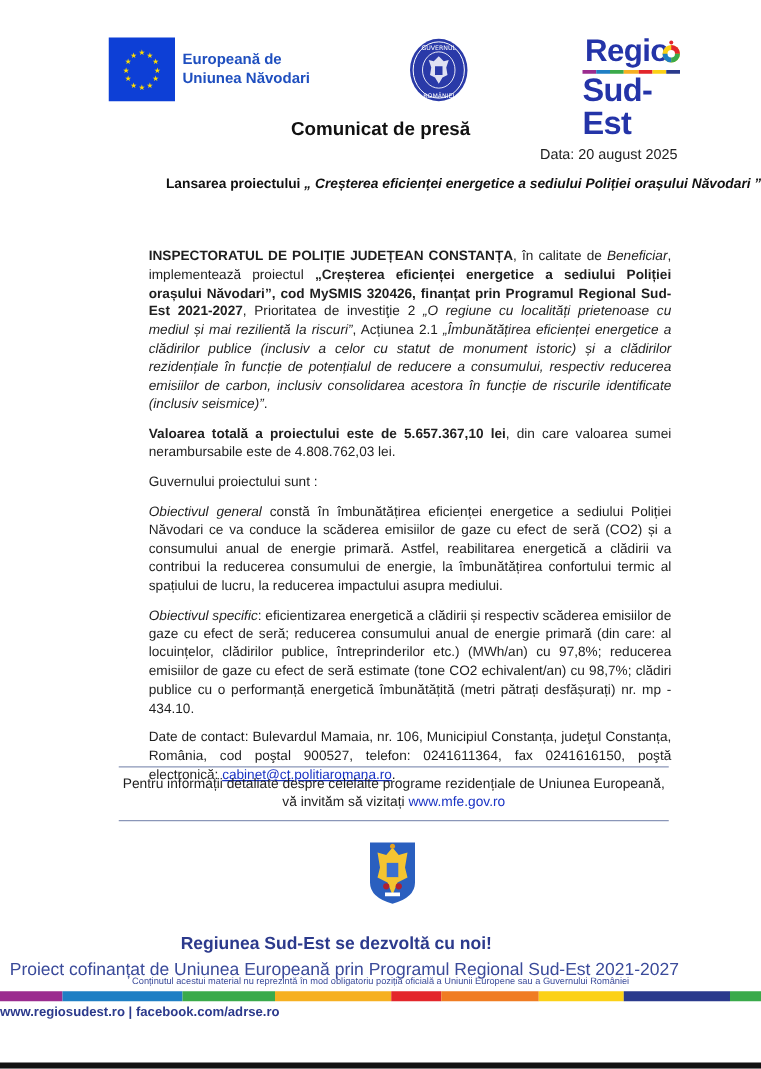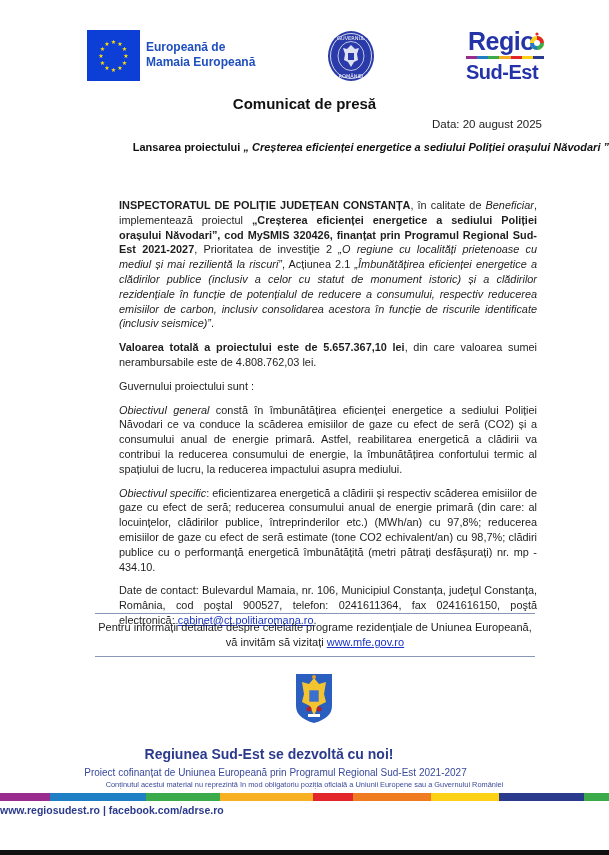--- a/index.html
+++ b/index.html
@@ -8,40 +8,40 @@
 
     .header { position: absolute; top: 0; left: 0; width: 609px; height: 100px; }
     .eu-flag { position: absolute; left: 87px; top: 30px; width: 53px; height: 51px; background: #0d3fd6; }
     .eu-flag svg { width: 100%; height: 100%; display: block; }
     .eu-text { position: absolute; left: 146px; top: 40px; color: #1f4fbf; font-weight: bold; font-size: 12px; line-height: 15px; }
     .gov-seal { position: absolute; left: 326px; top: 29px; width: 50px; height: 54px; }
     .regio-logo { position: absolute; left: 466px; top: 28px; width: 90px; height: 56px; }
     .regio-top { position: absolute; left: 2px; top: 0; font-size: 25px; font-weight: bold; color: #2434a8; letter-spacing: -0.5px; line-height: 26px; }
     .regio-bar { position: absolute; left: 0; top: 28px; width: 78px; height: 3px; display: flex; }
     .regio-bar span { flex: 1; height: 3px; }
-    .regio-bottom { position: absolute; left: 0; top: 31px; font-size: 20px; font-weight: bold; color: #2434a8; letter-spacing: -0.5px; line-height: 26px; }
+    .regio-bottom { position: absolute; left: 0; top: 31px; font-size: 26px; font-weight: bold; color: #2434a8; letter-spacing: -0.5px; line-height: 26px; }
 
     .title { position: absolute; top: 95px; left: 0; width: 609px; text-align: center; font-size: 15px; font-weight: bold; color: #111; }
     .date { position: absolute; top: 118px; left: 432px; font-size: 11.5px; color: #222; }
     .subtitle { position: absolute; top: 141px; left: 0; width: 609px; text-align: right; font-size: 11px; font-weight: bold; color: #111; }
     .subtitle i { font-style: italic; }
 
     .body { position: absolute; left: 73px; top: 198px; width: 464px; font-size: 10.9px; line-height: 14.8px; color: #1e1e1e; }
     .body p { text-align: justify; margin-bottom: 9px; margin-left: 46px; }
     .body b { font-weight: bold; }
     .body i { font-style: italic; }
     .body a { color: #1a33c4; text-decoration: underline; }
 
     .info-box { position: absolute; top: 613px; left: 95px; width: 440px; border-top: 1px solid #8a96b8; border-bottom: 1px solid #8a96b8; padding: 6px 0 6px; text-align: center; font-size: 11px; line-height: 15px; color: #1e1e1e; }
-    .info-box a { color: #1a33c4; text-decoration: underline; }
+    .info-box a { color: #1a33c4; }
 
     .crest { position: absolute; left: 294px; top: 672px; width: 40px; height: 52px; }
 
     .footer-title { position: absolute; top: 746px; left: 0; width: 538px; text-align: center; font-size: 14px; font-weight: bold; color: #2c3a8c; }
-    .footer-line1 { position: absolute; top: 767px; left: 0; width: 551px; text-align: center; font-size: 10px; color: #3a4a9a; }
+    .footer-line1 { position: absolute; top: 767px; left: 0; width: 551px; text-align: center; font-size: 14px; color: #3a4a9a; }
     .footer-line2 { position: absolute; top: 780px; left: 0; width: 609px; text-align: center; font-size: 7.4px; color: #3a4a9a; }
     .color-band { position: absolute; top: 793px; left: 0; width: 609px; height: 8px; display: flex; }
     .color-band span { height: 8px; }
     .footer-links { position: absolute; top: 804px; left: 0; width: 609px; text-align: left; font-size: 10.5px; font-weight: bold; color: #2c3a8c; }
     .bottom-border { position: absolute; top: 850px; left: 0; width: 609px; height: 5px; background: #111; }
   </style>
 </head>
 <body>
 
 <div class="header">
@@ -58,21 +58,21 @@
         <text x="20" y="40">★</text>
         <text x="15.5" y="35">★</text>
         <text x="14" y="28">★</text>
         <text x="15.5" y="21">★</text>
         <text x="20" y="16">★</text>
       </g>
     </svg>
   </div>
   <div class="eu-text">
     <div>Europeană de</div>
-    <div>Mamaia Europeană</div>
+    <div>Uniunea Năvodari</div>
   </div>
 
   <div class="gov-seal">
     <svg viewBox="0 0 50 54" width="50" height="54">
       <ellipse cx="25" cy="27" rx="23" ry="25" fill="#2a3aa8"></ellipse>
       <ellipse cx="25" cy="27" rx="20.5" ry="22.5" fill="none" stroke="#ffffff" stroke-width="0.8"></ellipse>
       <ellipse cx="25" cy="27" rx="13" ry="14.5" fill="none" stroke="#ffffff" stroke-width="0.7"></ellipse>
       <path d="M25 16 L21 20 L17 19 L19 25 L18 31 L22 33 L25 38 L28 33 L32 31 L31 25 L33 19 L29 20 Z" fill="#ffffff" opacity="0.85"></path>
       <rect x="22" y="24" width="6" height="7" fill="#2a3aa8"></rect>
       <text x="25" y="11" font-size="5" fill="#ffffff" text-anchor="middle" font-family="DejaVu Sans, sans-serif">GUVERNUL</text>

